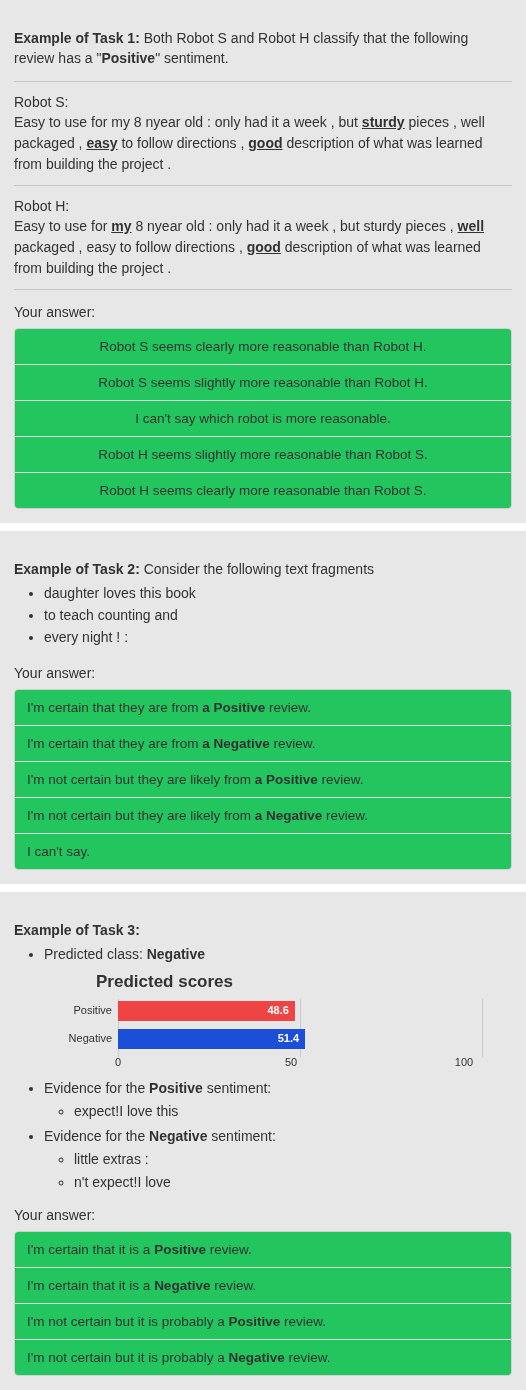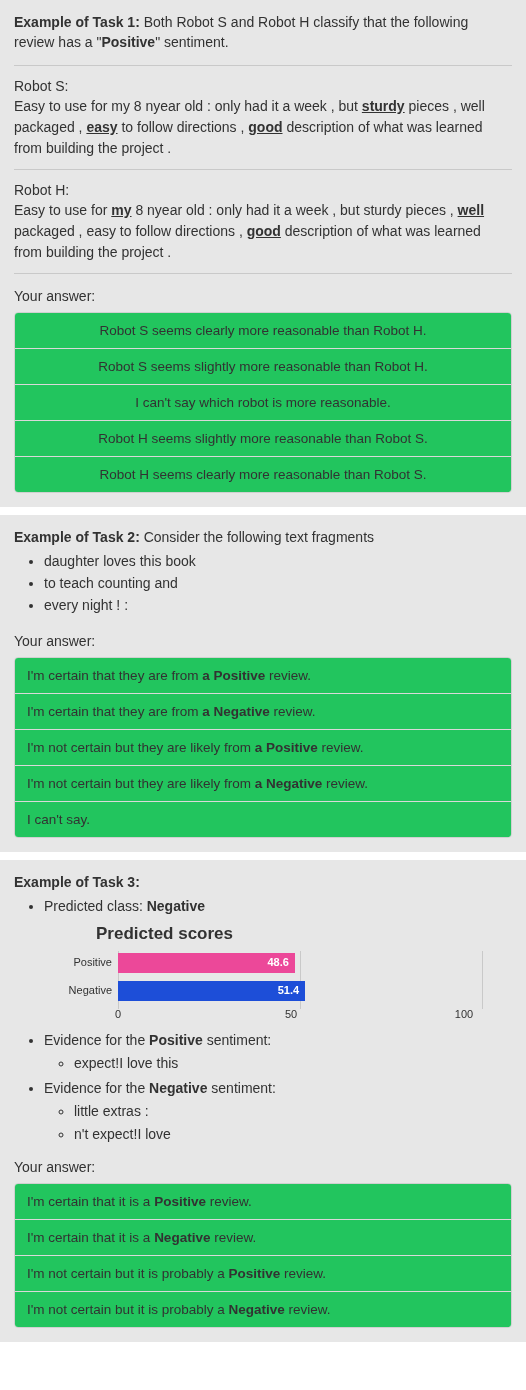--- a/index.html
+++ b/index.html
@@ -7,21 +7,21 @@
     margin: 0;
     padding: 0;
     font-family: Arial, Helvetica, sans-serif;
     background: #ffffff;
     width: 526px;
     font-size: 14px;
     color: #323232;
   }
   .panel {
     background: #e7e7e7;
-    padding: 12px 14px 14px 14px;
+    padding: 28px 14px 14px 14px;
     margin-bottom: 8px;
   }
   .prompt-line {
     line-height: 1.45;
     margin-bottom: 12px;
   }
   .bold { font-weight: bold; }
   hr.sep {
     border: none;
     border-top: 1px solid #c9c9c9;
@@ -188,21 +188,21 @@
       <div class="chart-title">Predicted scores</div>
       <div class="chart-wrap">
         <div class="chart-grid">
           <div class="gline" style="left:0%"></div>
           <div class="gline" style="left:50%"></div>
           <div class="gline" style="left:100%"></div>
         </div>
         <div class="chart-row">
           <div class="chart-cat">Positive</div>
           <div class="chart-area">
-            <div class="chart-bar" id="bar0" style="width: 48.6%; background: #ec4899;">
+            <div class="chart-bar" id="bar0" style="width: 48.6%; background: #ef4444;">
                 <span>48.6</span>
               </div>
           </div>
         </div>
         <div class="chart-row">
           <div class="chart-cat">Negative</div>
           <div class="chart-area">
             <div class="chart-bar" id="bar1" style="width: 51.4%; background: #1d4ed8;">
                 <span>51.4</span>
               </div>

